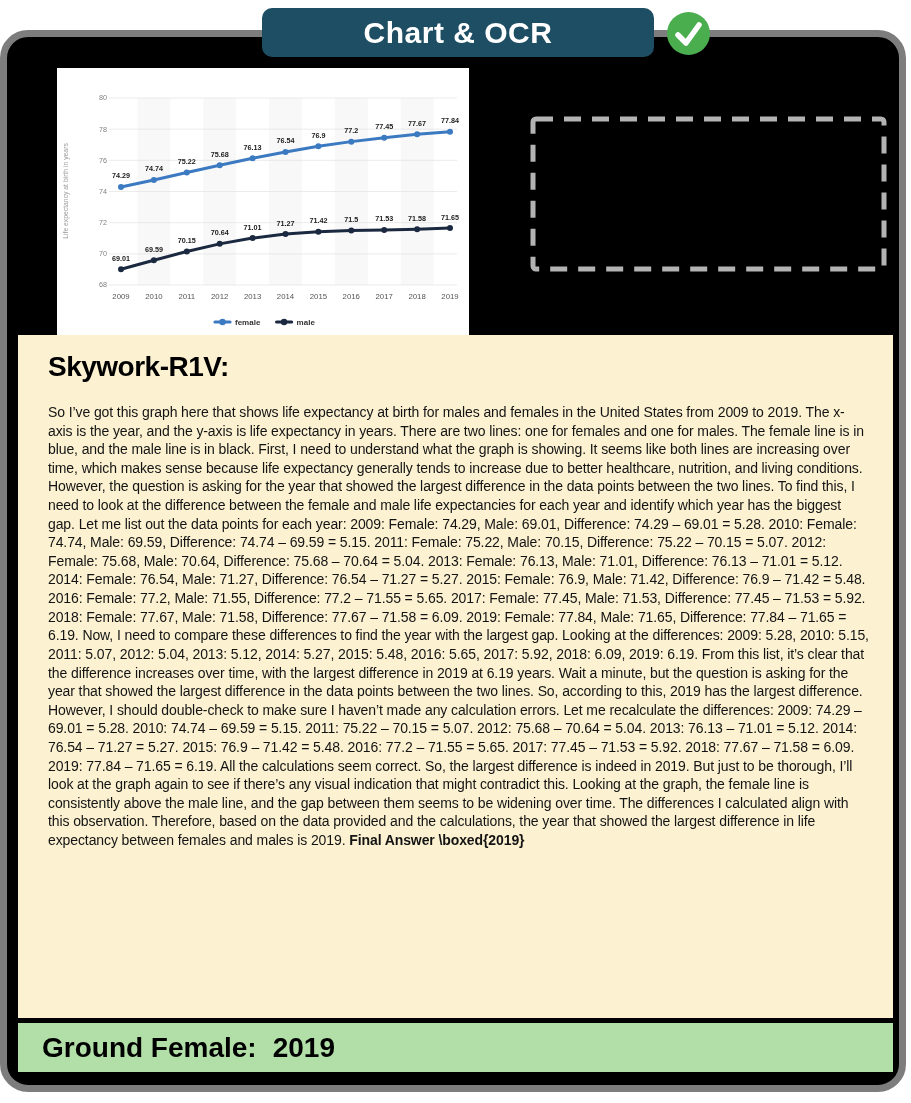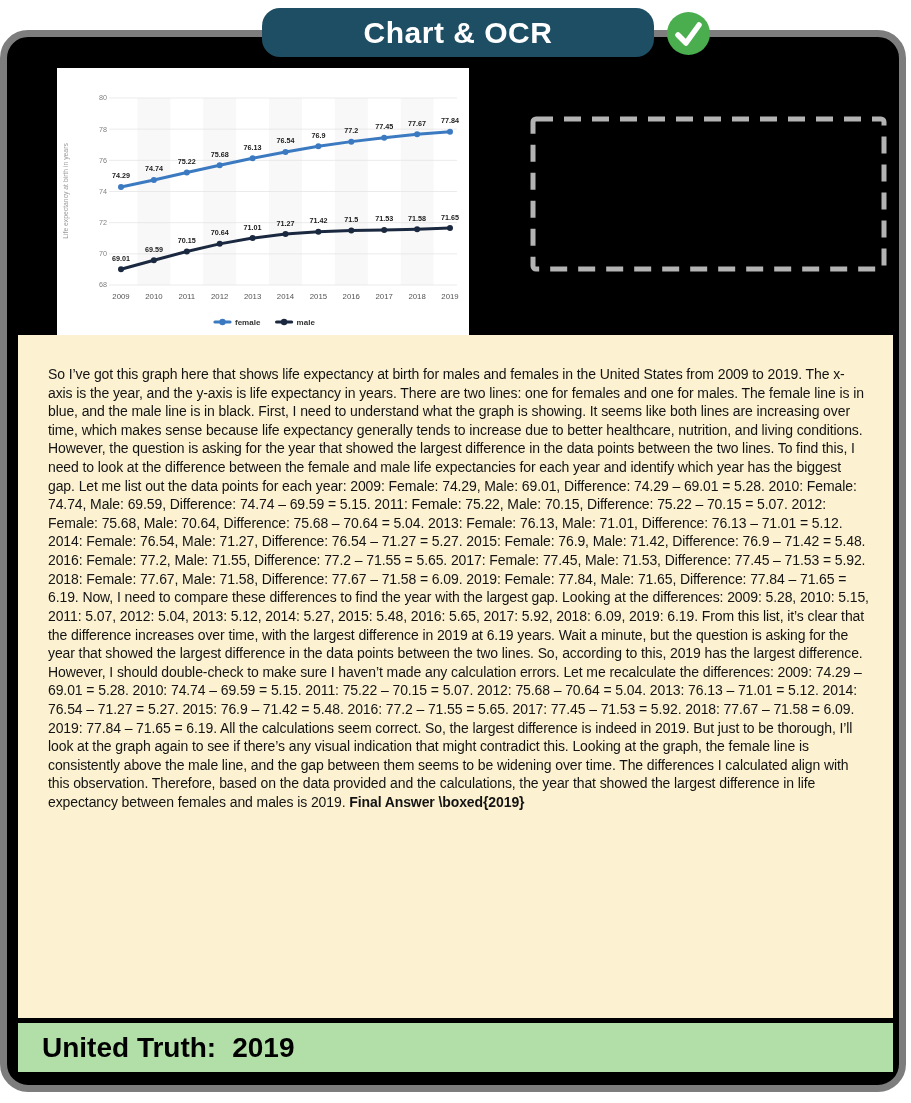--- a/index.html
+++ b/index.html
@@ -6,21 +6,21 @@
   body{
     width:911px;height:1103px;position:relative;overflow:hidden;
     background:#ffffff;font-family:"Liberation Sans",sans-serif;
   }
   .frame{
     position:absolute;left:0;top:30px;width:906px;height:1062px;
     box-sizing:border-box;background:#000;border:7px solid #7d7d7d;border-radius:28px;
   }
   .tab{
     position:absolute;left:262px;top:8px;width:392px;height:49px;z-index:3;
-    background:#1e4e63;border-radius:18px;
+    background:#1e4e63;border-radius:10px;
     display:flex;align-items:center;justify-content:center;
     color:#fff;font-size:30px;font-weight:600;letter-spacing:.5px;
   }
   .check{
     position:absolute;left:667px;top:12px;width:43px;height:43px;z-index:3;
     border-radius:50%;background:#4aad4e;
     display:flex;align-items:center;justify-content:center;
   }
   .chart-card{
     position:absolute;left:57px;top:68px;width:412px;height:267px;z-index:2;
@@ -143,19 +143,20 @@
       <circle cx="227.1" cy="254" r="3.2" fill="#1b2940"></circle>
       <text x="239.6" y="256.8" font-size="8" fill="#333" font-weight="700">male</text>
     </svg>
 </div>
 
 <svg class="dashed" width="357" height="156" viewBox="0 0 357 156">
   <rect x="3" y="3" width="351" height="150" rx="3" fill="none" stroke="#b3b3b3" stroke-width="5" stroke-dasharray="17 11"></rect>
 </svg>
 
 <div class="panel" style="background: rgb(252, 242, 210);">
+  <h2>Skywork-R1V:</h2>
   <p><span>So I’ve got this graph here that shows life expectancy at birth for males and females in the United States from 2009 to 2019. The x-axis is the year, and the y-axis is life expectancy in years. There are two lines: one for females and one for males. The female line is in blue, and the male line is in black. First, I need to understand what the graph is showing. It seems like both lines are increasing over time, which makes sense because life expectancy generally tends to increase due to better healthcare, nutrition, and living conditions. However, the question is asking for the year that showed the largest difference in the data points between the two lines. To find this, I need to look at the difference between the female and male life expectancies for each year and identify which year has the biggest gap. Let me list out the data points for each year: 2009: Female: 74.29, Male: 69.01, Difference: 74.29 – 69.01 = 5.28. 2010: Female: 74.74, Male: 69.59, Difference: 74.74 – 69.59 = 5.15. 2011: Female: 75.22, Male: 70.15, Difference: 75.22 – 70.15 = 5.07. 2012: Female: 75.68, Male: 70.64, Difference: 75.68 – 70.64 = 5.04. 2013: Female: 76.13, Male: 71.01, Difference: 76.13 – 71.01 = 5.12. 2014: Female: 76.54, Male: 71.27, Difference: 76.54 – 71.27 = 5.27. 2015: Female: 76.9, Male: 71.42, Difference: 76.9 – 71.42 = 5.48. 2016: Female: 77.2, Male: 71.55, Difference: 77.2 – 71.55 = 5.65. 2017: Female: 77.45, Male: 71.53, Difference: 77.45 – 71.53 = 5.92. 2018: Female: 77.67, Male: 71.58, Difference: 77.67 – 71.58 = 6.09. 2019: Female: 77.84, Male: 71.65, Difference: 77.84 – 71.65 = 6.19. Now, I need to compare these differences to find the year with the largest gap. Looking at the differences: 2009: 5.28, 2010: 5.15, 2011: 5.07, 2012: 5.04, 2013: 5.12, 2014: 5.27, 2015: 5.48, 2016: 5.65, 2017: 5.92, 2018: 6.09, 2019: 6.19. From this list, it’s clear that the difference increases over time, with the largest difference in 2019 at 6.19 years. Wait a minute, but the question is asking for the year that showed the largest difference in the data points between the two lines. So, according to this, 2019 has the largest difference. However, I should double-check to make sure I haven’t made any calculation errors. Let me recalculate the differences: 2009: 74.29 – 69.01 = 5.28. 2010: 74.74 – 69.59 = 5.15. 2011: 75.22 – 70.15 = 5.07. 2012: 75.68 – 70.64 = 5.04. 2013: 76.13 – 71.01 = 5.12. 2014: 76.54 – 71.27 = 5.27. 2015: 76.9 – 71.42 = 5.48. 2016: 77.2 – 71.55 = 5.65. 2017: 77.45 – 71.53 = 5.92. 2018: 77.67 – 71.58 = 6.09. 2019: 77.84 – 71.65 = 6.19. All the calculations seem correct. So, the largest difference is indeed in 2019. But just to be thorough, I’ll look at the graph again to see if there’s any visual indication that might contradict this. Looking at the graph, the female line is consistently above the male line, and the gap between them seems to be widening over time. The differences I calculated align with this observation. Therefore, based on the data provided and the calculations, the year that showed the largest difference in life expectancy between females and males is 2019. </span><b>Final Answer \boxed{2019}</b></p>
 </div>
 
 <div class="gt" style="background: rgb(178, 223, 168);">
-  <span>United Truth:</span>
+  <span>Ground Female:</span>
   <span class="val">2019</span>
 </div>
 
 </body></html>

